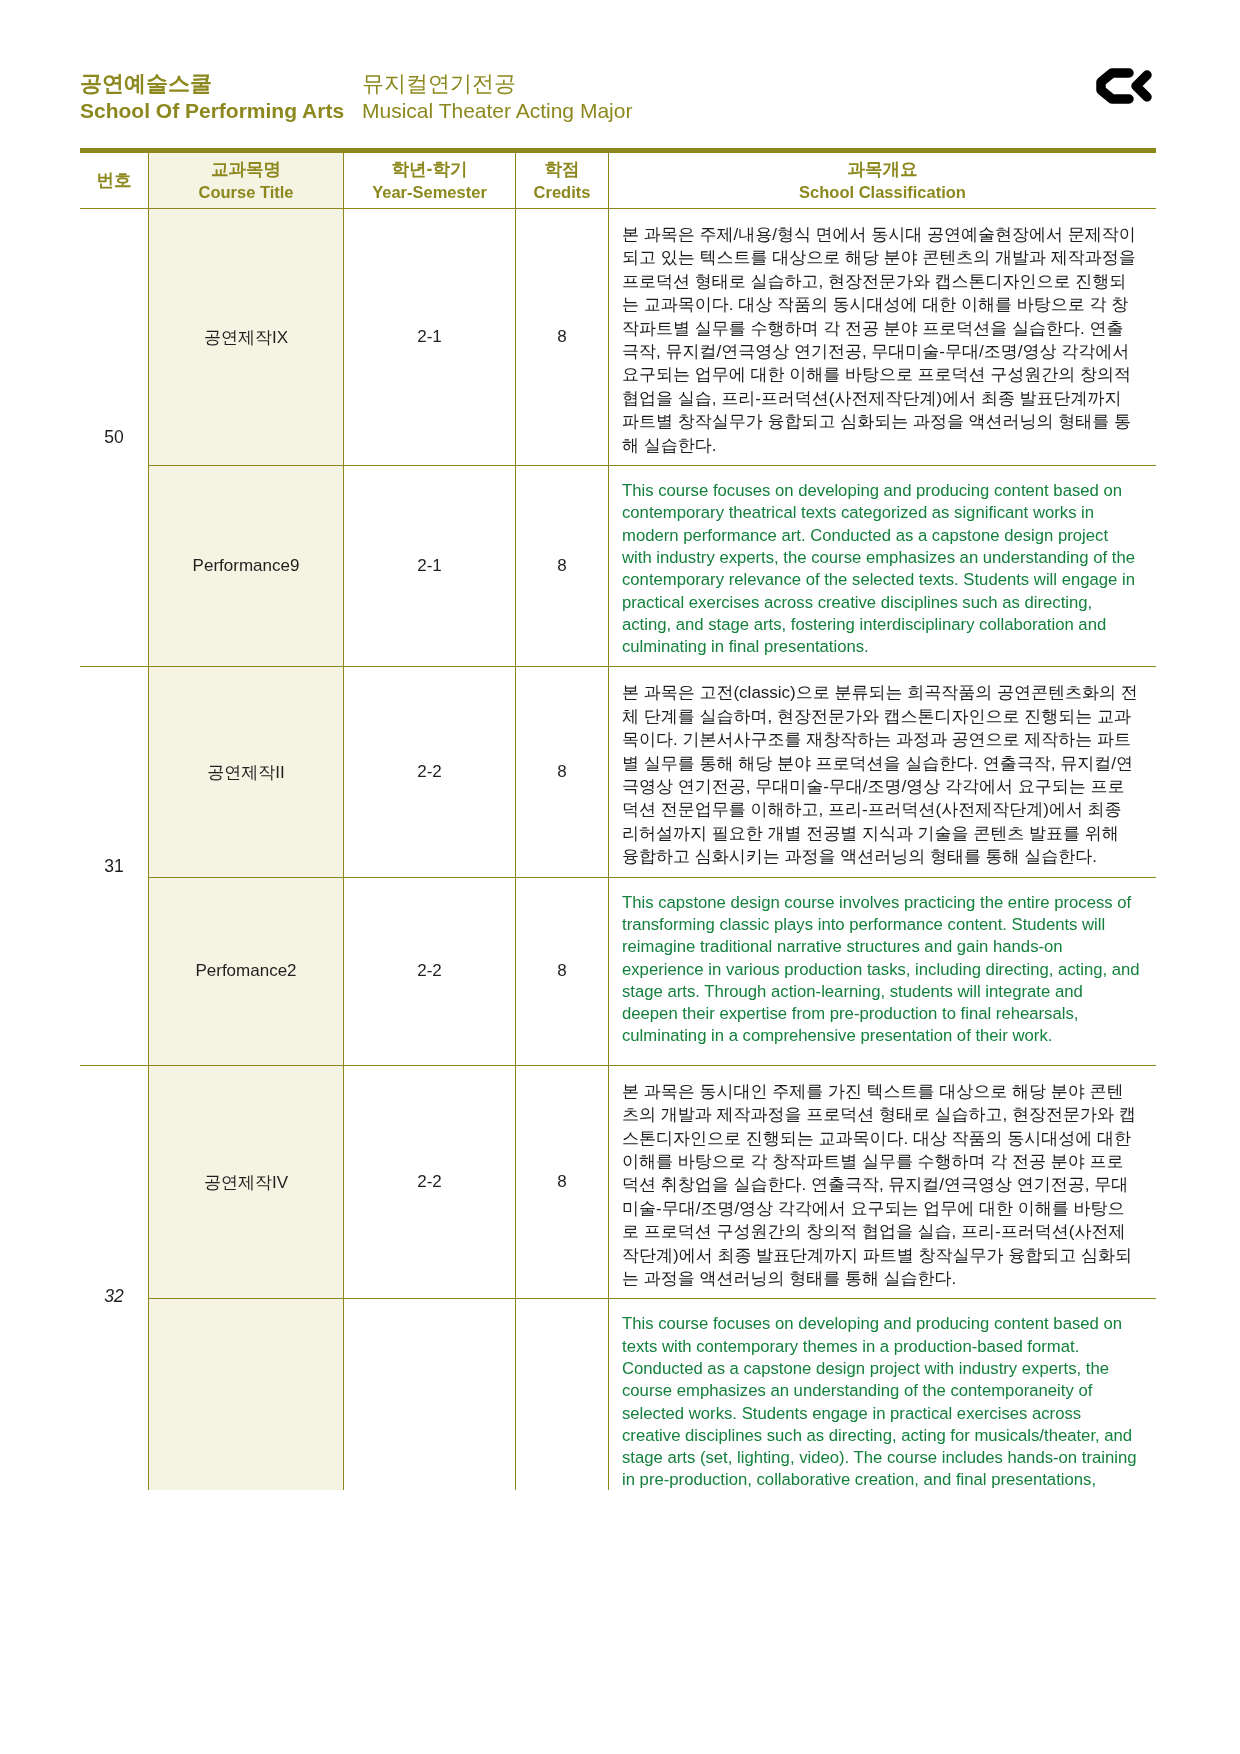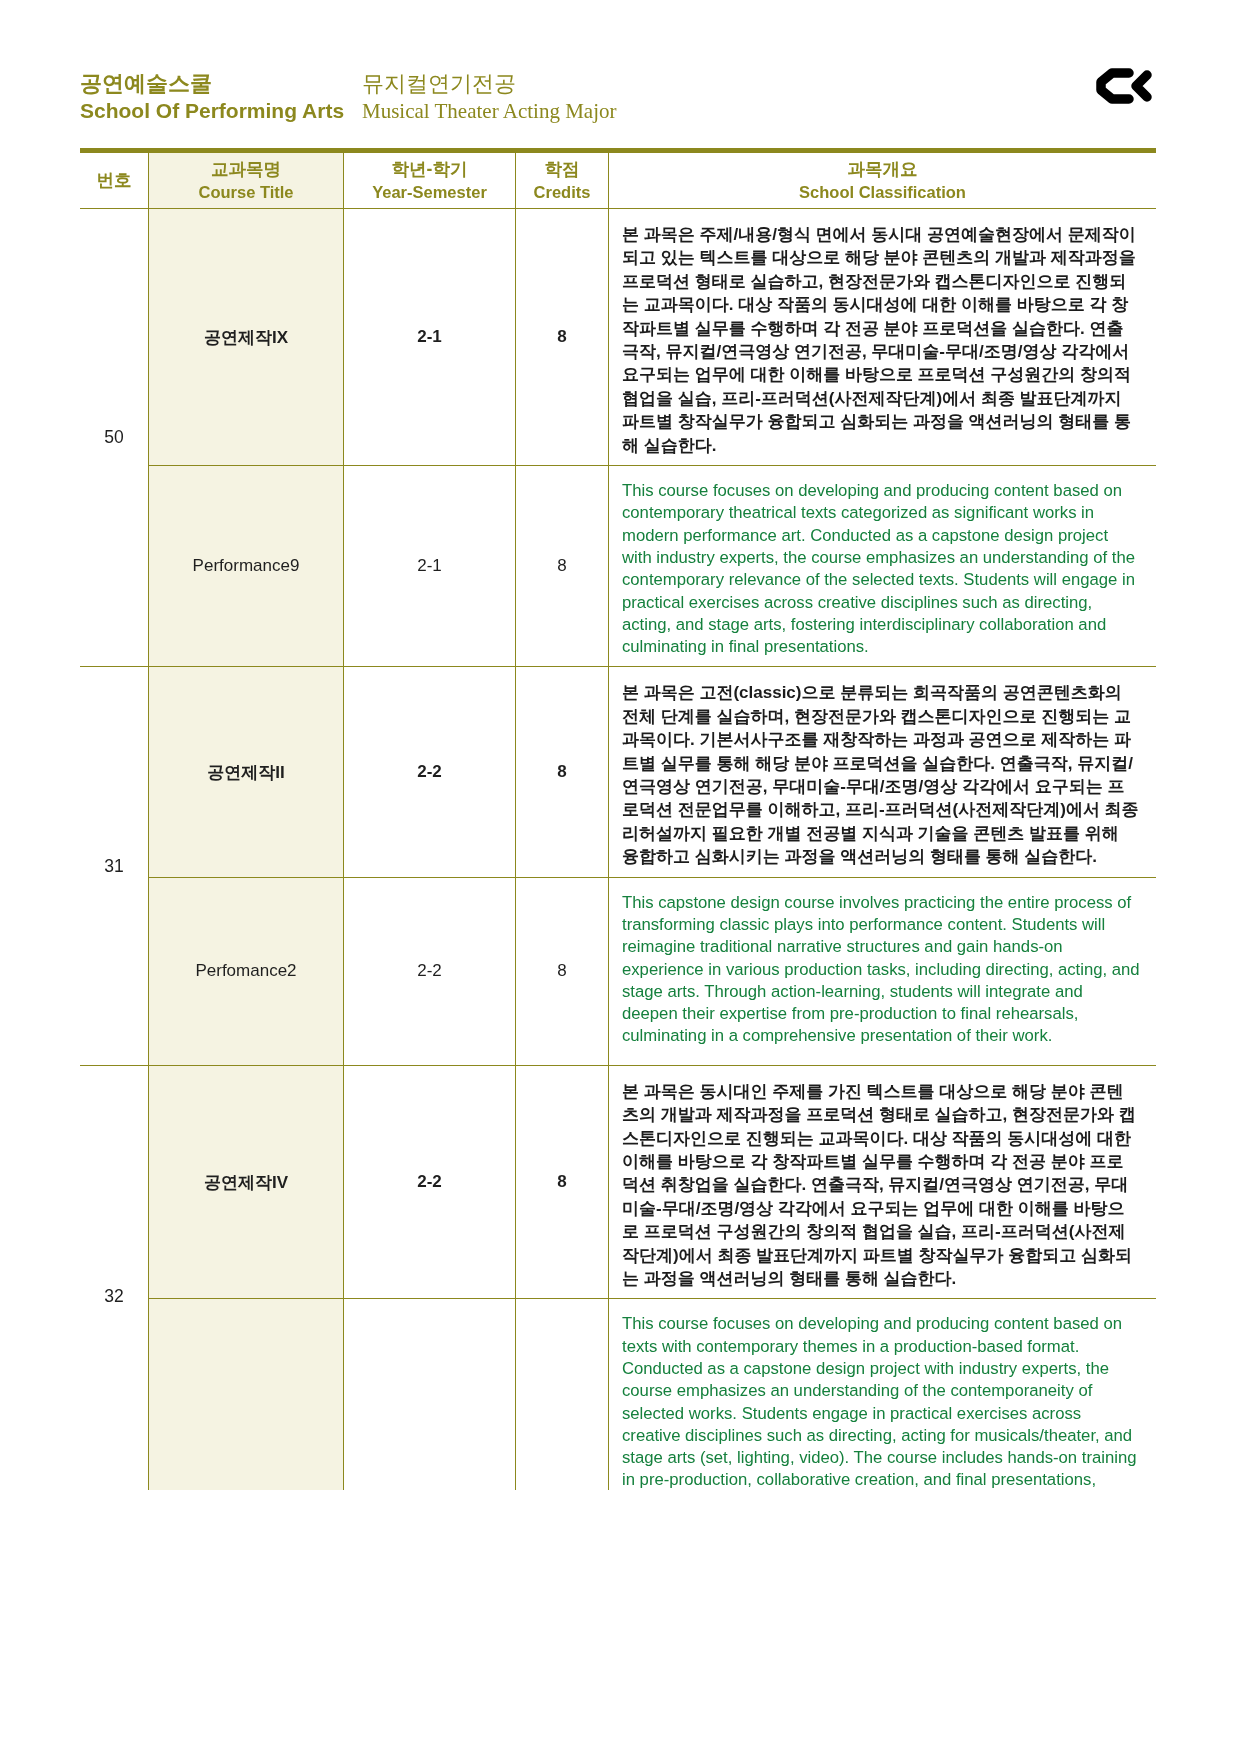--- a/index.html
+++ b/index.html
@@ -4,21 +4,21 @@
 <style>
   * { margin:0; padding:0; box-sizing:border-box; }
   html,body { background:#ffffff; }
   body { font-family:"Liberation Sans","DejaVu Sans",sans-serif; color:#1f1f1f; }
   .page { position:relative; width:1240px; height:1490px; background:#ffffff; overflow:hidden; }
 
   
   .brand { position:absolute; left:80px; top:70px; }
   .brand .kr { font-size:22px; font-weight:700; color:#8c881e; line-height:28px; }
   .brand .en { font-size:21px; font-weight:700; color:#8c881e; line-height:26px; }
-  .major { position:absolute; left:362px; top:70px;font-family:Liberation Serif, serif; }
+  .major { position:absolute; left:362px; top:70px; }
   .major .kr { font-size:22px; font-weight:500; color:#8c881e; line-height:28px; }
   .major .en { font-size:21px; font-weight:400; color:#8c881e; line-height:26px; }
   .logo { position:absolute; left:1094px; top:66px; width:60px; height:40px; }
 
   
   .course-table { position:absolute; left:80px; top:148px; width:1076px;
                   border-top:5px solid #8c881e; border-bottom:4px solid #8c881e; }
   .thead { display:grid; grid-template-columns:68px 195px 172px 93px 1fr;
            height:56px; border-bottom:1.6px solid #8c881e; }
   .th { display:flex; flex-direction:column; align-items:center; justify-content:center;
@@ -29,30 +29,30 @@
   .bg-cream { background:#f5f3e2; }
 
   .group { display:grid; grid-template-columns:68px 195px 172px 93px 1fr; }
   .group.divided { border-bottom:1.6px solid #8c881e; }
   .g30 { grid-template-rows:minmax(226px,auto) minmax(200px,auto); }
   .g31 { grid-template-rows:minmax(210px,auto) minmax(187px,auto); }
   .g32 { grid-template-rows:minmax(225px,auto) minmax(440px,auto); }
 
   .c-no { grid-column:1; grid-row:1 / span 2; display:flex; justify-content:center;
           align-items:center; font-size:17.5px; }
-  .g32 .c-no { align-items:flex-start; padding-top:220px; }
+  .g32 .c-no { align-items:flex-start; padding-top:220px;font-style:italic; }
 
   .cell { border-left:1.5px solid #8c881e; }
   .rowA { border-bottom:1.4px solid #8c881e; }
   .c-title { grid-column:2; display:flex; align-items:center; justify-content:center;
              text-align:center; font-size:17px; background:#f5f3e2; padding:6px; }
   .c-sem   { grid-column:3; display:flex; align-items:center; justify-content:center; font-size:17px; }
   .c-cred  { grid-column:4; display:flex; align-items:center; justify-content:center; font-size:17px; }
   .c-desc  { grid-column:5; padding:14px 16px 8px 13px; }
-  .r1 { grid-row:1;font-weight:bold; } .r2 { grid-row:2; }
+  .r1 { grid-row:1; } .r2 { grid-row:2; }
   .desc-kr { font-size:17px; line-height:23.4px; word-break:break-all; color:#1c1c1c; }
   .desc-en { font-size:16.7px; line-height:22.3px; color:#15803d; }
 </style>
 </head>
 <body>
 
 <div class="page">
 
   <div class="brand">
     <div class="kr">공연예술스쿨</div>

